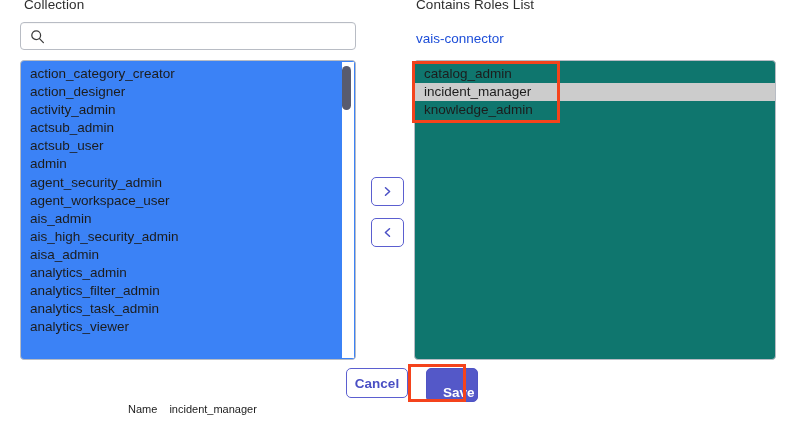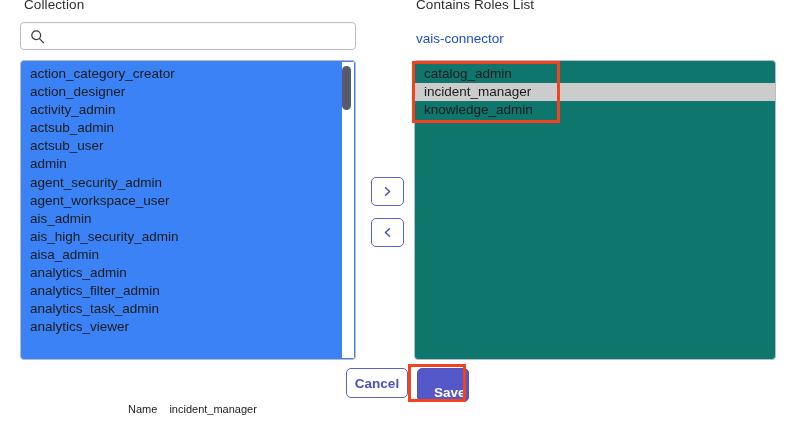--- a/index.html
+++ b/index.html
@@ -189,20 +189,21 @@
     background: #cccccc;
   }
 
   
   #footer-actions {
     position: absolute;
     left: 346px;
     top: 368px;
     display: flex;
     align-items: flex-start;
+    gap: 9px;
   }
   #cancel-button {
     width: 62px;
     height: 30px;
     box-sizing: border-box;
     border: 1.5px solid #5b5fd0;
     border-radius: 5px;
     background: #ffffff;
     color: #4a4fc4;
     font-family: "Liberation Sans", sans-serif;

